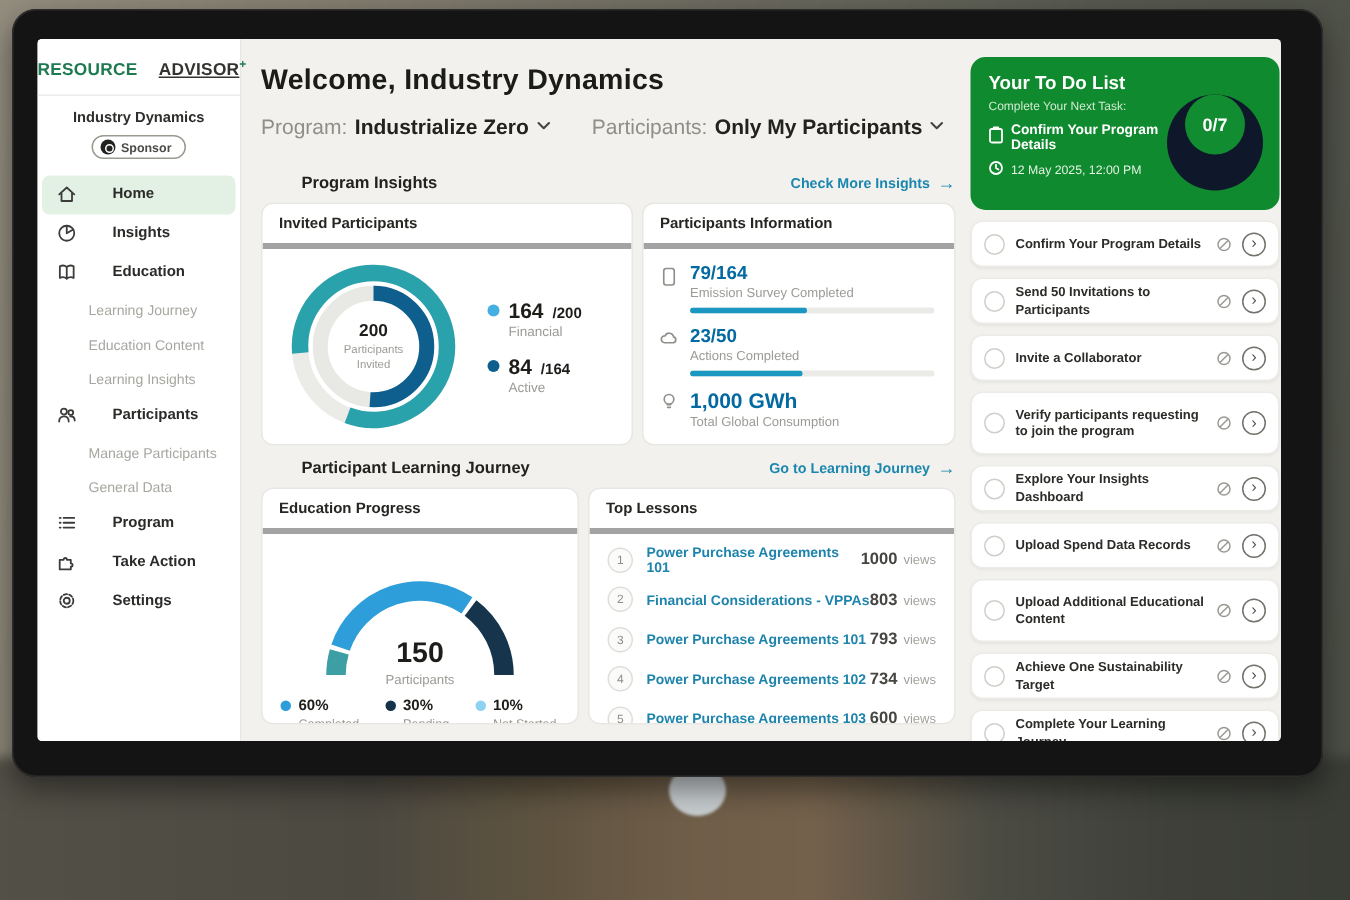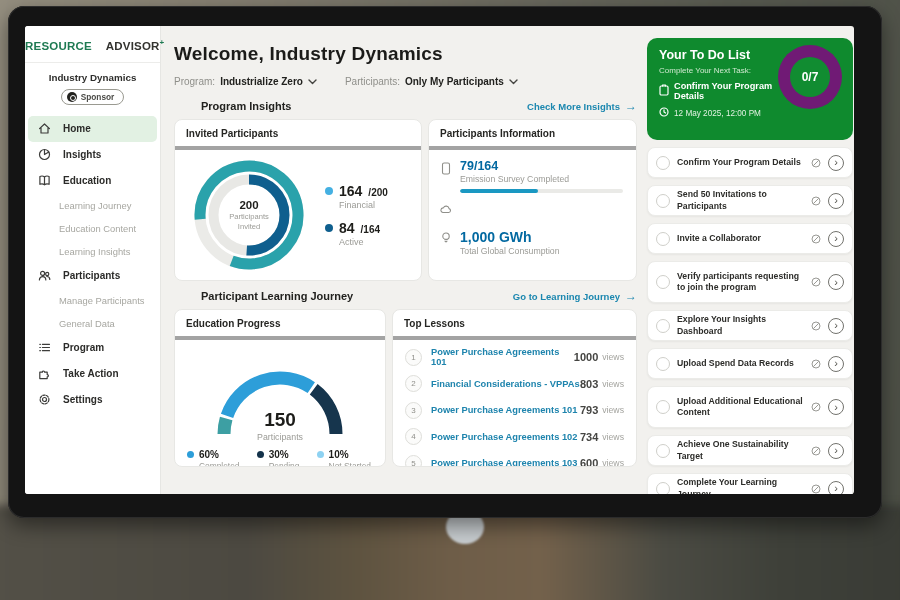--- a/index.html
+++ b/index.html
@@ -9,37 +9,37 @@
     background:linear-gradient(90deg,#535047 0%,#4c4941 28%,#5e5340 40%,#6e5d48 50%,#73614b 60%,#4b4b43 73%,#3e4039 86%,#393b35 100%);}
   .stand{position:absolute;left:446px;top:510px;width:38px;height:34px;border-radius:50%;background:#c7cccf;filter:blur(1px);}
   .monitor{position:absolute;left:8px;top:6px;width:874px;height:512px;background:#141414;border-radius:16px;
     box-shadow:0 8px 20px rgba(0,0,0,.45), inset 0 0 0 1px #2c2c2c;}
   .screen{position:absolute;left:17px;top:20px;width:829px;height:468px;background:#f2f1ee;border-radius:3px;overflow:hidden;display:flex;}
 
   
   .sidebar{width:136px;background:#ffffff;border-right:1px solid #e6e6e3;flex-shrink:0;padding-top:12px;box-sizing:border-box;}
   .logo{text-align:center;font-size:11.5px;font-weight:bold;letter-spacing:.2px;white-space:nowrap;}
   .logo .lg-a{color:#1e7a52;}
-  .logo .lg-b{color:#33332f;margin-left:14px;}
+  .logo .lg-b{color:#33332f;margin-left:14px;text-decoration:underline;}
   .logo sup{font-size:8px;color:#1e7a52;}
   .side-div{height:1px;background:#ececea;margin:10px 0 9px;}
   .org{text-align:center;font-size:9.8px;font-weight:bold;color:#2e2e2c;}
   .badge{margin:6px auto 11px;width:fit-content;border:1px solid #9a9a91;border-radius:10px;padding:2px 9px 2px 5px;display:flex;align-items:center;gap:4px;font-size:8.3px;color:#4a4a46;font-weight:bold;cursor:pointer;}
   .badge-dot{width:10px;height:10px;border-radius:50%;background:#23231f;position:relative;}
   .badge-dot::after{content:"";position:absolute;left:3px;top:3px;width:4px;height:4px;border-radius:50%;border:1px solid #fff;}
-  .nav-item{display:flex;align-items:center;gap:12px;padding:6px 6px 6px 12px;font-size:10px;font-weight:bold;color:#2b2b29;cursor:pointer;}
+  .nav-item{display:flex;align-items:center;gap:24px;padding:6px 6px 6px 12px;font-size:10px;font-weight:bold;color:#2b2b29;cursor:pointer;}
   .nav-item.active{background:#e2f1e3;border-radius:5px;margin:0 3px;padding-left:9px;}
   .nav-sub{padding:6px 6px 6px 34px;font-size:9.4px;color:#a7a7a1;cursor:pointer;}
   .nav-icon{width:14px;height:14px;display:flex;align-items:center;justify-content:center;}
   .nav-icon svg{stroke:#3c3c3a;fill:none;stroke-width:1.2;stroke-linecap:round;stroke-linejoin:round;}
 
   
   .main{flex:1;min-width:0;padding:15px 10px 0 13px;box-sizing:border-box;}
   .welcome{font-size:19px;font-weight:bold;color:#1b1b19;margin:2px 0 11px;letter-spacing:.2px;}
-  .filters{display:flex;gap:28px;align-items:center;font-size:10px;color:#8f8f8a;margin-bottom:13px;}
+  .filters{display:flex;gap:28px;align-items:center;font-size:14px;color:#8f8f8a;margin-bottom:24px;}
   .filter{display:flex;align-items:center;cursor:pointer;}
   .filter-val{font-weight:bold;color:#22221f;margin-left:5px;}
   .chev{margin-left:5px;display:inline-flex;}
   .chev svg{stroke:#444440;fill:none;stroke-width:1.4;stroke-linecap:round;stroke-linejoin:round;}
   .sec-row{display:flex;justify-content:space-between;align-items:center;margin:2px 0 7px;padding-left:27px;}
   .sec-title{font-size:11px;font-weight:bold;color:#22221f;}
   .sec-link{font-size:9.5px;font-weight:bold;color:#1b87af;display:flex;align-items:center;gap:5px;cursor:pointer;}
   .sec-link .arrow{font-size:12px;line-height:1;}
   .cards{display:flex;gap:6px;margin-bottom:9px;}
   .card{background:#fff;border:1px solid #e7e7e4;border-radius:8px;overflow:hidden;box-sizing:border-box;}
@@ -94,21 +94,21 @@
   .lr-suffix{font-size:8.7px;color:#a3a39e;margin-left:4px;}
 
   
   .rightcol{width:207px;flex-shrink:0;padding:12px 1px 0 0;box-sizing:border-box;}
   .todo-card{background:#0f8a2e;border-radius:10px;padding:10px 12px;color:#fff;position:relative;height:102px;box-sizing:border-box;}
   .todo-title{font-size:12.5px;font-weight:bold;margin-bottom:4px;}
   .todo-sub{font-size:8px;color:#cfe9cf;margin-bottom:6px;}
   .todo-task{display:flex;align-items:center;gap:5px;font-size:9.2px;font-weight:bold;margin-bottom:6px;width:124px;}
   .todo-due{display:flex;align-items:center;gap:5px;font-size:8.2px;color:#e2f2e2;}
   .todo-icon svg{stroke:#fff;fill:none;stroke-width:1.2;stroke-linecap:round;stroke-linejoin:round;}
-  .todo-ring{position:absolute;right:11px;top:7px;width:64px;height:64px;border-radius:50%;background:#701a75;display:flex;align-items:center;justify-content:center;}
+  .todo-ring{position:absolute;right:11px;top:25px;width:64px;height:64px;border-radius:50%;background:#0f172a;display:flex;align-items:flex-start;justify-content:center;}
   .todo-ring-inner{width:40px;height:40px;border-radius:50%;background:#118c31;display:flex;align-items:center;justify-content:center;font-size:12px;font-weight:bold;color:#fff;}
   .task{background:#fff;border:1px solid #ebebe8;border-radius:8px;box-shadow:0 1px 2px rgba(0,0,0,.05);display:flex;align-items:center;gap:7px;padding:0 8px;height:29px;margin-top:7px;cursor:pointer;}
   .task.tall{height:40px;}
   .task-radio{width:12px;height:12px;border:1.5px solid #cfcfca;border-radius:50%;flex-shrink:0;}
   .task-label{font-size:8.7px;font-weight:bold;color:#2c2c29;line-height:1.3;flex:1;}
   .task-slash{flex-shrink:0;display:flex;}
   .task-slash svg{stroke:#9a9a95;fill:none;stroke-width:1;}
   .task-go{width:16px;height:16px;border:1.5px solid #72726d;border-radius:50%;display:flex;align-items:center;justify-content:center;font-size:11px;color:#55554f;flex-shrink:0;box-sizing:border-box;line-height:1;}
 </style>
 </head>
@@ -282,20 +282,27 @@
                   <div class="pi-label">Emission Survey Completed</div>
                   <div class="pi-track">
                       <div class="pi-fill" style="width:48%"></div>
                     </div>
                 </div>
               </div>
               <div class="pi-row">
                 <span class="pi-icon"><svg width="14" height="14" viewBox="0 0 14 14">
                       <path d="M4 9.5 a2.3 2.3 0 1 1 .4-4.6 a3 3 0 0 1 5.7.7 a2 2 0 0 1-.4 3.9 Z"></path>
                     </svg></span>
+                <div class="pi-content">
+                  <div class="pi-val">23/50</div>
+                  <div class="pi-label">Actions Completed</div>
+                  <div class="pi-track">
+                      <div class="pi-fill" style="width:46%"></div>
+                    </div>
+                </div>
               </div>
               <div class="pi-row">
                 <span class="pi-icon"><svg width="14" height="15" viewBox="0 0 14 15">
                       <circle cx="7" cy="5.2" r="3.2"></circle>
                       <path d="M5.8 8.8 H8.2 M6.1 10.6 H7.9"></path>
                     </svg></span>
                 <div class="pi-content">
                   <div class="pi-val big">1,000 GWh</div>
                   <div class="pi-label">Total Global Consumption</div>
                 </div>

